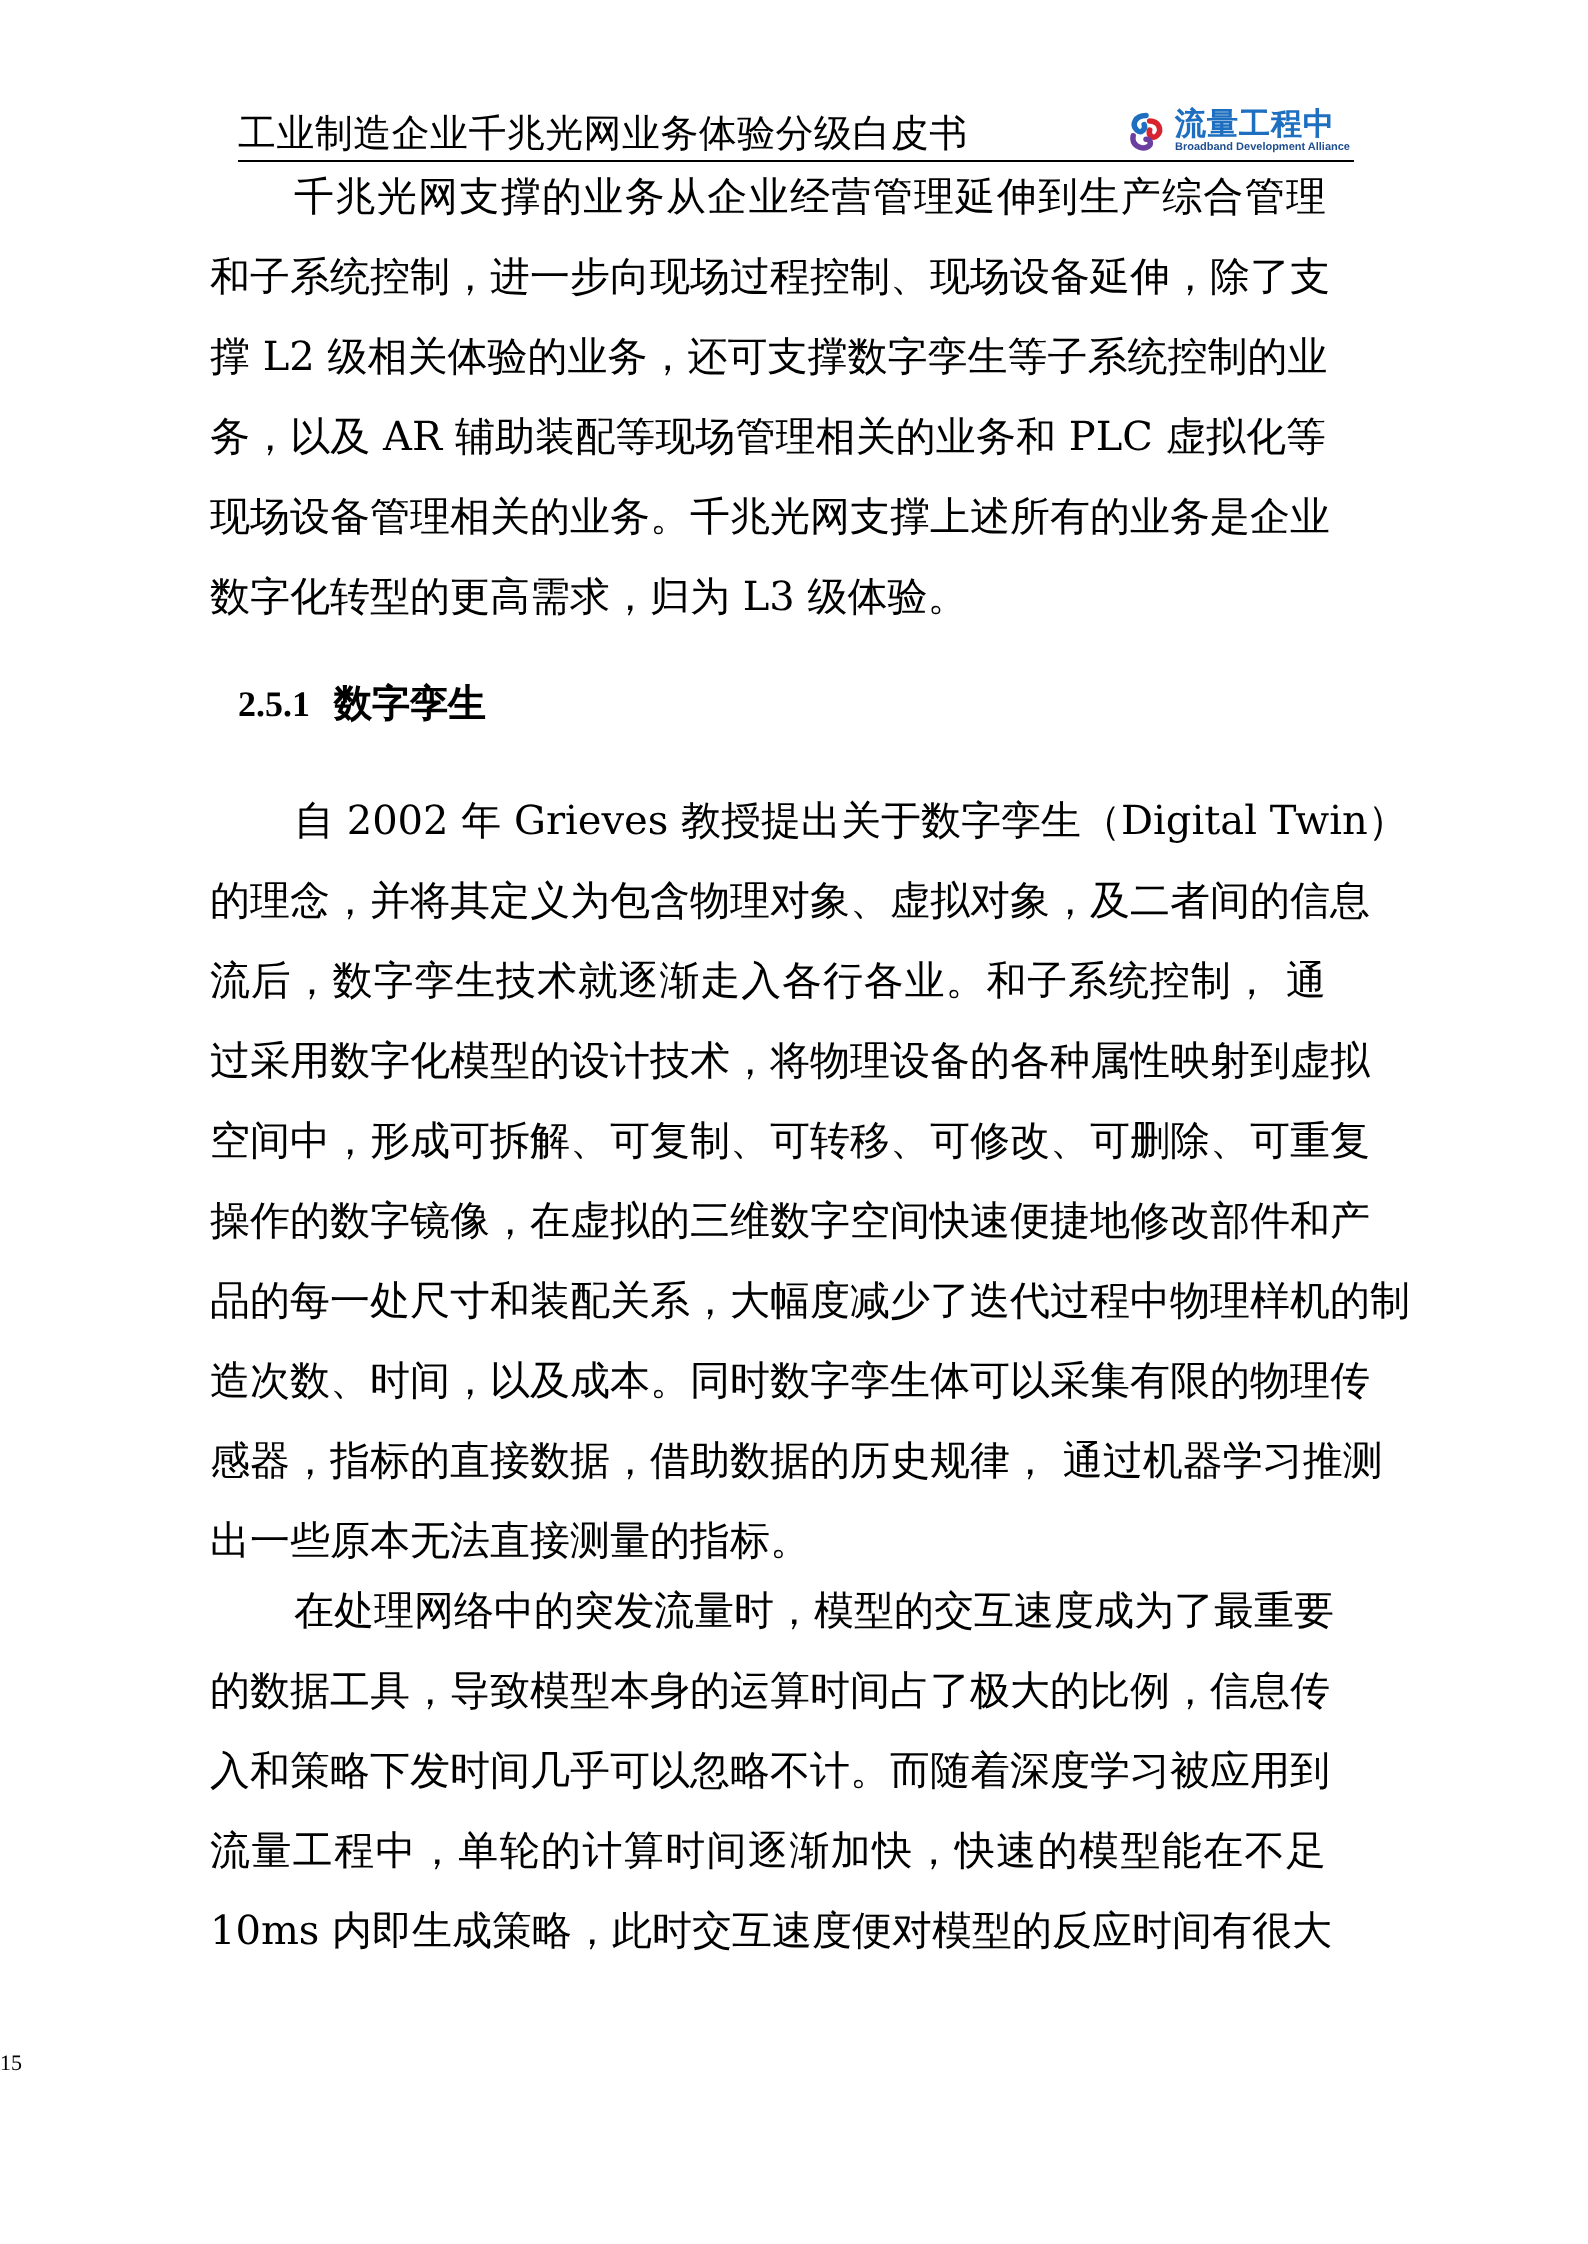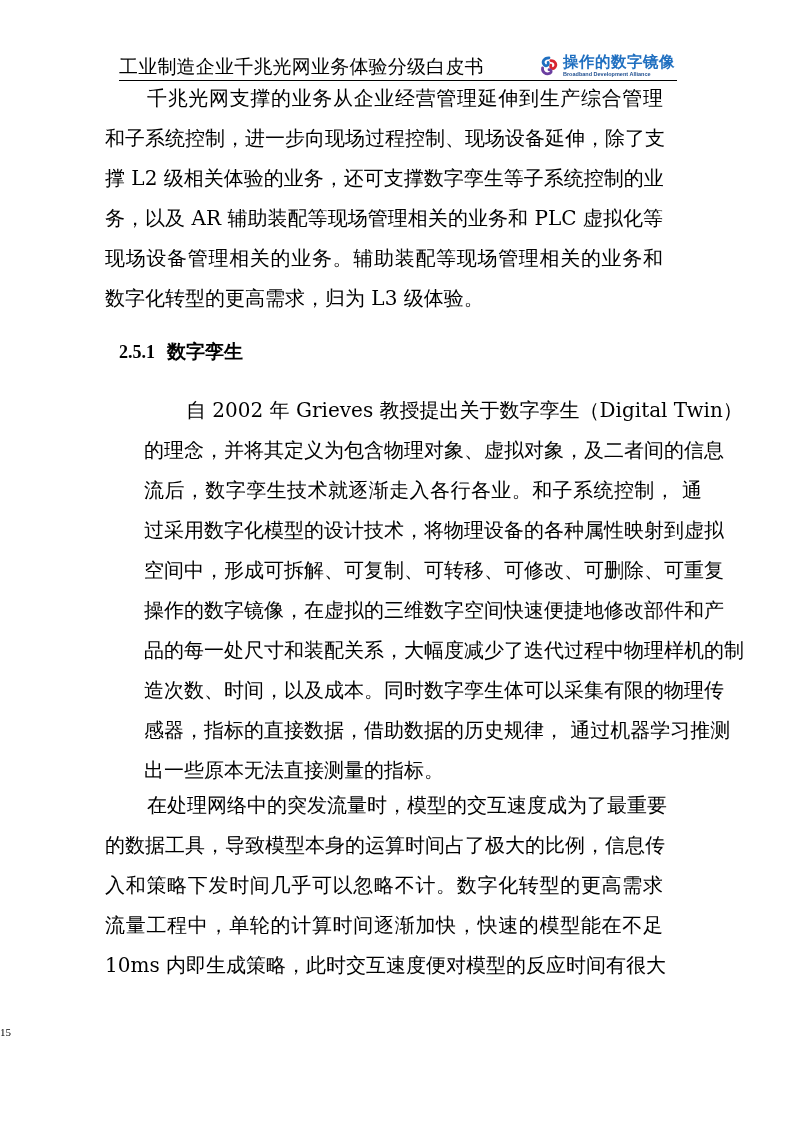--- a/index.html
+++ b/index.html
@@ -26,54 +26,54 @@
 
 <div class="header">
   <div class="header-title">工业制造企业千兆光网业务体验分级白皮书</div>
   <div class="logo">
     <svg viewBox="0 0 24 24">
       <path d="M12 3 C6 3 4 8 7 11 C9 13 12 11 11 8" fill="none" stroke="#1f6fc0" stroke-width="3" stroke-linecap="round"></path>
       <path d="M14 6 C19 6 21 11 18 14 C16 16 13 14 14 11" fill="none" stroke="#d8242f" stroke-width="3" stroke-linecap="round"></path>
       <path d="M5 14 C4 19 9 22 13 20 C15 19 15 16 12 16" fill="none" stroke="#6b3fa0" stroke-width="3" stroke-linecap="round"></path>
     </svg>
     <div class="logo-text">
-      <span class="logo-cn">操作的数字镜像</span>
+      <span class="logo-cn">流量工程中</span>
       <span class="logo-en">Broadband Development Alliance</span>
     </div>
   </div>
   <div class="header-rule"></div>
 </div>
 
 <div class="body-text" style="top: 78px;">
   <div class="line indent">千兆光网支撑的业务从企业经营管理延伸到生产综合管理</div>
   <div class="line">和子系统控制，进一步向现场过程控制、现场设备延伸，除了支</div>
   <div class="line">撑 L2 级相关体验的业务，还可支撑数字孪生等子系统控制的业</div>
   <div class="line">务，以及 AR 辅助装配等现场管理相关的业务和 PLC 虚拟化等</div>
-  <div class="line">现场设备管理相关的业务。辅助装配等现场管理相关的业务和</div>
+  <div class="line">现场设备管理相关的业务。千兆光网支撑上述所有的业务是企业</div>
   <div class="line last">数字化转型的更高需求，归为 L3 级体验。</div>
 </div>
 
 <div class="heading">
   <span class="num">2.5.1</span><span>数字孪生</span>
 </div>
 
-<div class="body-text" style="top: 390px; margin-left: 39px;">
+<div class="body-text" style="top: 390px;">
   <div class="line indent">自 2002 年 Grieves 教授提出关于数字孪生（Digital Twin）</div>
   <div class="line">的理念，并将其定义为包含物理对象、虚拟对象，及二者间的信息</div>
   <div class="line">流后，数字孪生技术就逐渐走入各行各业。和子系统控制， 通</div>
   <div class="line">过采用数字化模型的设计技术，将物理设备的各种属性映射到虚拟</div>
   <div class="line">空间中，形成可拆解、可复制、可转移、可修改、可删除、可重复</div>
   <div class="line">操作的数字镜像，在虚拟的三维数字空间快速便捷地修改部件和产</div>
   <div class="line">品的每一处尺寸和装配关系，大幅度减少了迭代过程中物理样机的制</div>
   <div class="line">造次数、时间，以及成本。同时数字孪生体可以采集有限的物理传</div>
   <div class="line">感器，指标的直接数据，借助数据的历史规律， 通过机器学习推测</div>
   <div class="line last">出一些原本无法直接测量的指标。</div>
 </div>
 
 <div class="body-text" style="top: 785px;">
   <div class="line indent">在处理网络中的突发流量时，模型的交互速度成为了最重要</div>
   <div class="line">的数据工具，导致模型本身的运算时间占了极大的比例，信息传</div>
-  <div class="line">入和策略下发时间几乎可以忽略不计。数字化转型的更高需求</div>
+  <div class="line">入和策略下发时间几乎可以忽略不计。而随着深度学习被应用到</div>
   <div class="line">流量工程中，单轮的计算时间逐渐加快，快速的模型能在不足</div>
   <div class="line">10ms  内即生成策略，此时交互速度便对模型的反应时间有很大</div>
 </div>
 
 <div class="page-number">15</div>
 
 </body></html>

